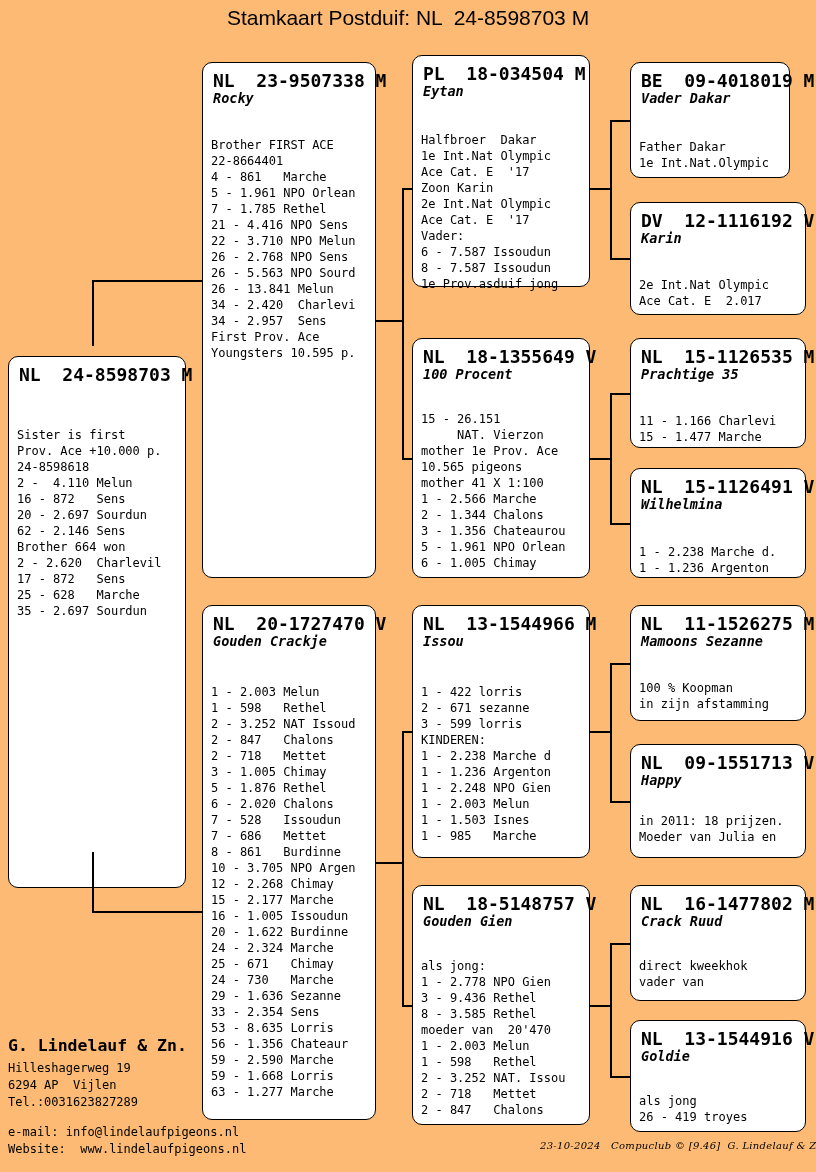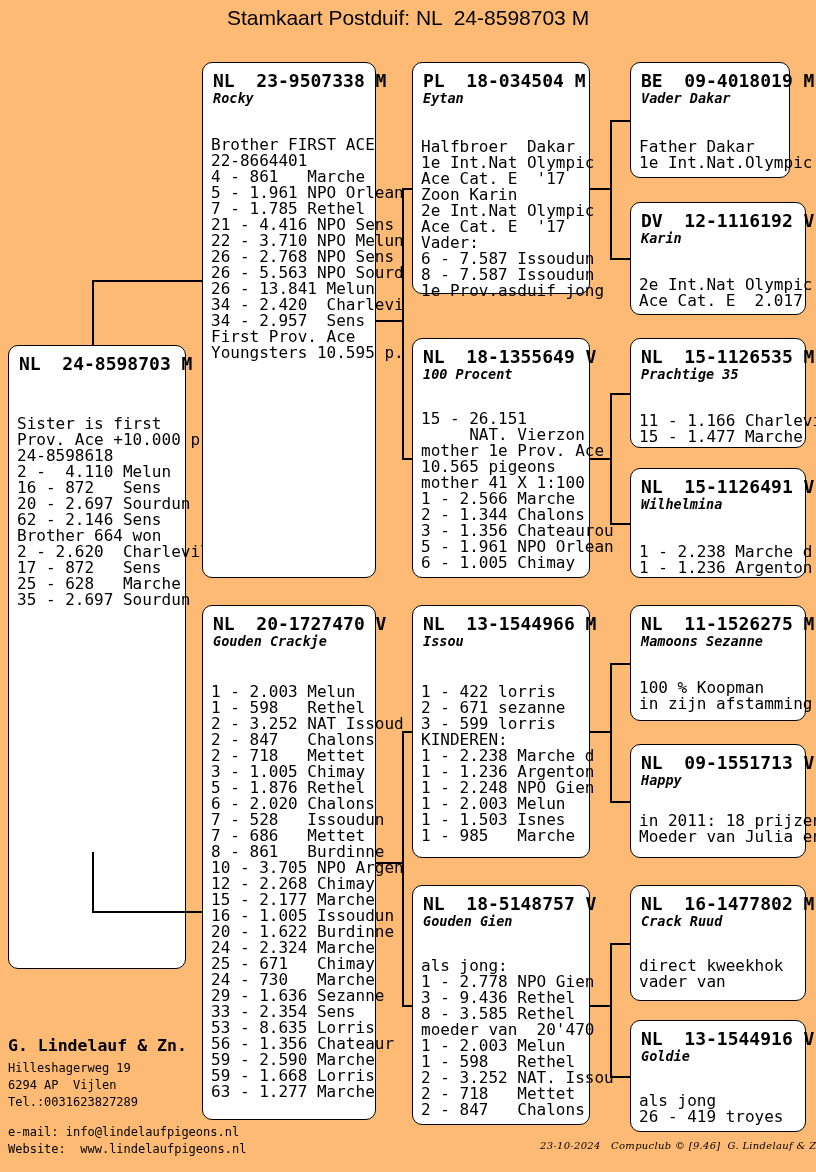--- a/index.html
+++ b/index.html
@@ -17,40 +17,40 @@
   }
   .ring {
     position:absolute; left:10px; top:7px; font-size:18px; font-weight:bold;
     white-space:pre;
   }
   .pname {
     position:absolute; left:10px; top:27px; font-size:13.5px;
     font-weight:bold; font-style:italic; white-space:pre;
   }
   .blines {
-    position:absolute; left:8px; right:2px; font-size:16px; line-height:16px;
+    position:absolute; left:8px; right:2px; font-size:12px; line-height:16px;
     white-space:pre;
   }
   .cl { position:absolute; background:#000; }
   .owner-line { position:absolute; left:8px; font-size:12px; white-space:pre; }
   .owner-name { position:absolute; left:8px; font-size:16.5px; font-weight:bold; white-space:pre; }
   .footer {
     position:absolute; left:540px; width:272px; top:1140px; text-align:right;
     font-family:"DejaVu Serif", serif; font-style:italic; font-size:10px;
     letter-spacing:.3px; white-space:pre;
   }
 </style>
 </head>
 <body>
 
 <div class="page">
 
   <div class="title">Stamkaart Postduif: NL  24-8598703 M</div>
 
-  <div class="box" style="left:8px;top:345px;width:178px;height:624px">
+  <div class="box" style="left:8px;top:356px;width:178px;height:532px">
     <div class="ring">NL  24-8598703 M</div>
     <div class="pname"></div>
     <div class="blines" style="top:70px">Sister is first
 Prov. Ace +10.000 p.
 24-8598618
 2 -  4.110 Melun
 16 - 872   Sens
 20 - 2.697 Sourdun
 62 - 2.146 Sens
 Brother 664 won
@@ -103,21 +103,21 @@
 24 - 730   Marche
 29 - 1.636 Sezanne
 33 - 2.354 Sens
 53 - 8.635 Lorris
 56 - 1.356 Chateaur
 59 - 2.590 Marche
 59 - 1.668 Lorris
 63 - 1.277 Marche</div>
   </div>
 
-  <div class="box" style="left:412px;top:62px;width:178px;height:232px">
+  <div class="box" style="left:412px;top:55px;width:178px;height:232px">
     <div class="ring">PL  18-034504 M</div>
     <div class="pname">Eytan</div>
     <div class="blines" style="top:76px">Halfbroer  Dakar
 1e Int.Nat Olympic
 Ace Cat. E  '17
 Zoon Karin
 2e Int.Nat Olympic
 Ace Cat. E  '17
 Vader:
 6 - 7.587 Issoudun

